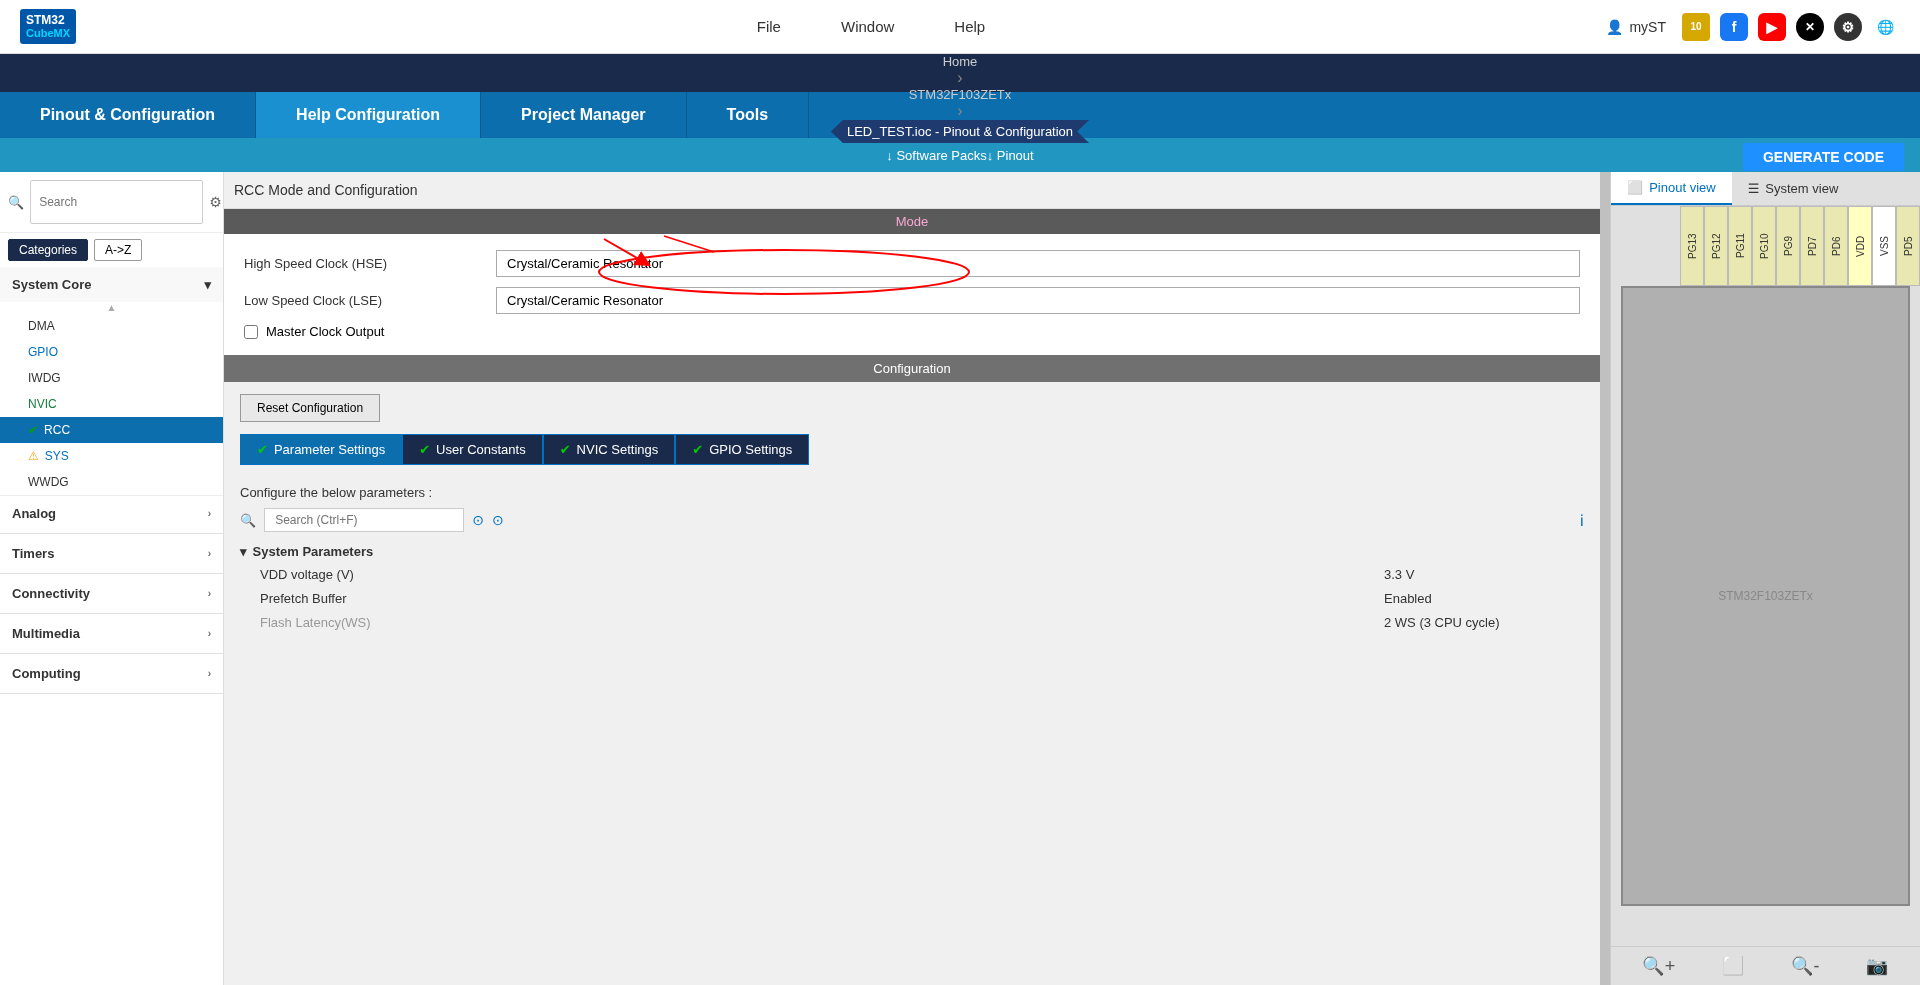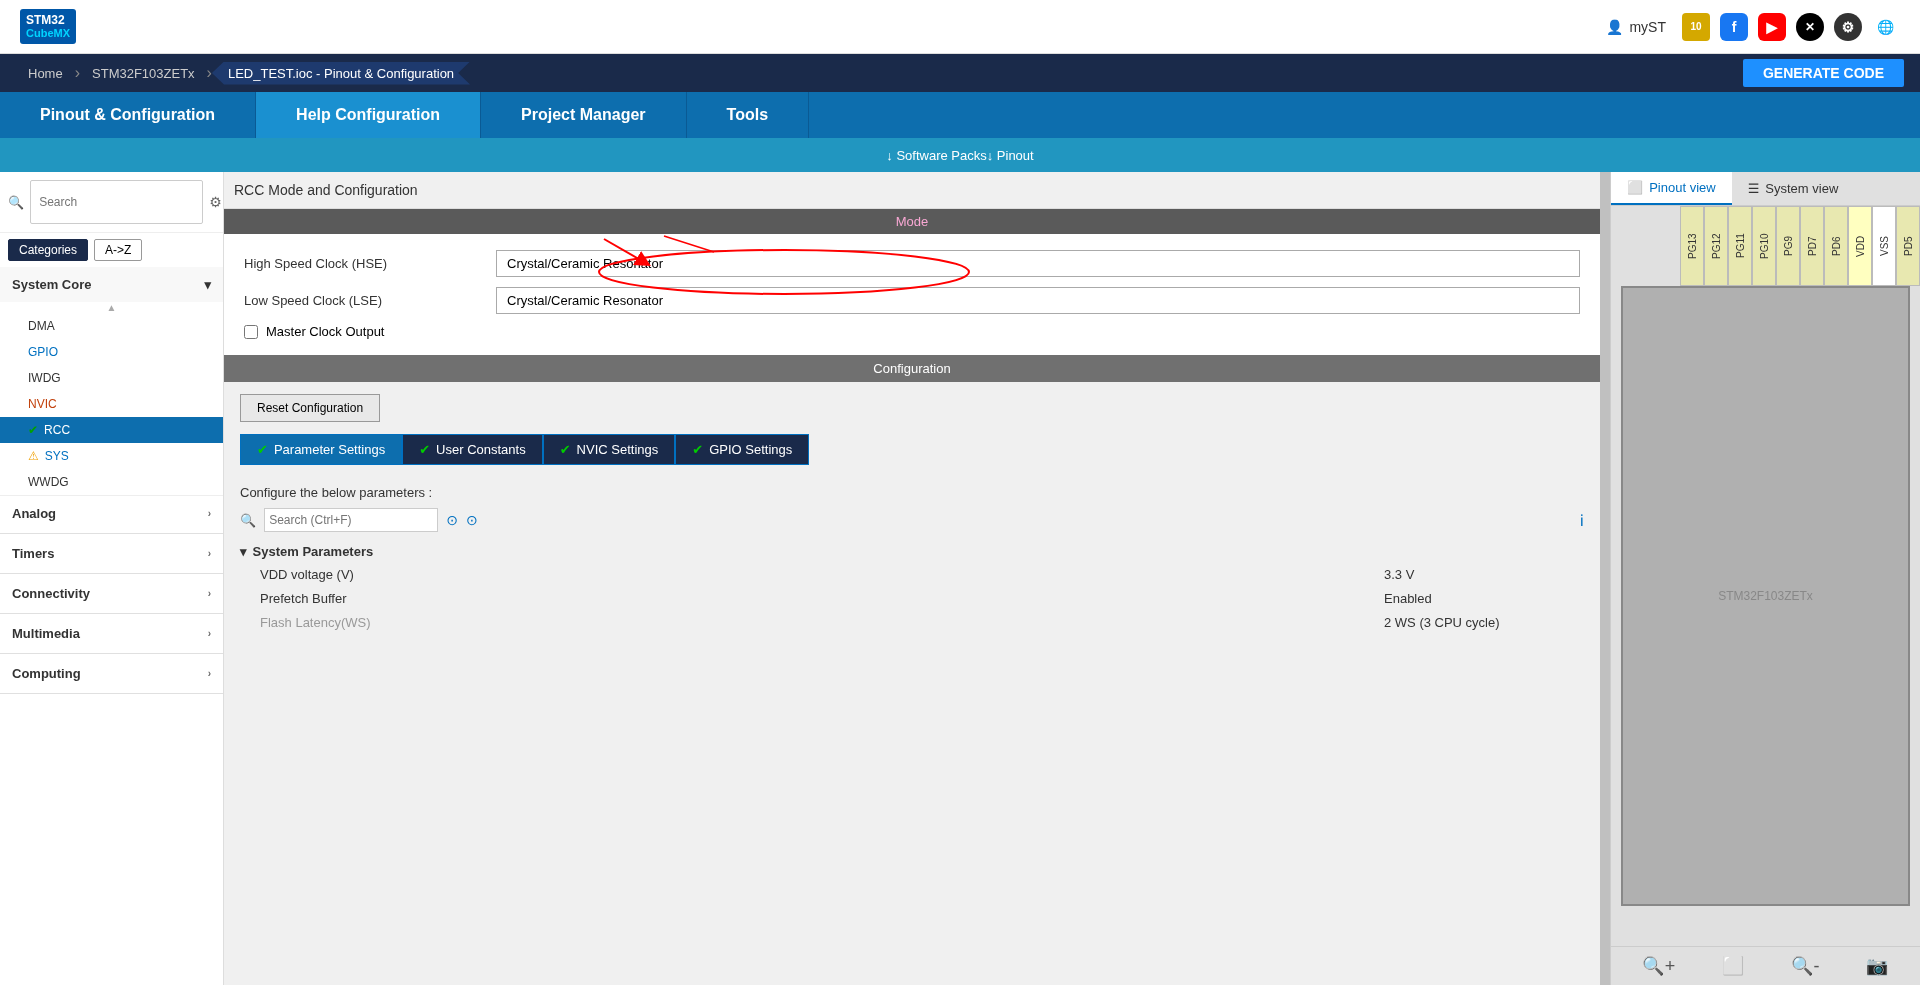--- a/index.html
+++ b/index.html
@@ -20,21 +20,21 @@
     .social-icon { width: 28px; height: 28px; border-radius: 50%; display: flex; align-items: center; justify-content: center; font-size: 14px; font-weight: bold; cursor: pointer; }
     .si-blue { background: #1877f2; color: #fff; border-radius: 6px; }
     .si-red { background: #ff0000; color: #fff; border-radius: 6px; }
     .si-x { background: #000; color: #fff; border-radius: 50%; font-size: 12px; }
     .si-gh { background: #333; color: #fff; border-radius: 50%; }
     .si-globe { background: radial-gradient(circle, #6cb; #3a9); border-radius: 50%; }
 
     
     .breadcrumb {
       display: flex; align-items: center; background: #1a2a4a; height: 38px;
-      padding: 0 16px; gap: 0;
+      padding: 0 16px; gap: 0; flex-direction: column;
     }
     .bc-item { color: #ccc; font-size: 13px; padding: 0 12px; display: flex; align-items: center; }
     .bc-item.active { color: #fff; }
     .bc-sep { color: #888; font-size: 16px; }
     .gen-code-btn {
       margin-left: auto; background: #1e90ff; color: #fff; font-weight: bold;
       font-size: 14px; padding: 6px 20px; border: none; cursor: pointer; border-radius: 2px;
     }
 
     
@@ -82,21 +82,21 @@
     .config-title-bar { background: #707070; color: #fff; text-align: center; padding: 6px; font-size: 13px; }
     .config-content { padding: 12px 16px; }
     .reset-btn { border: 1px solid #999; background: #e8e8e8; padding: 6px 16px; font-size: 12px; cursor: pointer; }
     .config-tabs { display: flex; margin: 12px 0; gap: 0; }
     .config-tab { display: flex; align-items: center; gap: 6px; padding: 7px 16px; font-size: 13px; cursor: pointer; border: 1px solid #0070c0; background: #1a2a4a; color: #fff; }
     .config-tab.active { background: #0d6eae; }
     .config-tab .tab-check { color: #00cc00; }
     .config-body { padding: 8px 0; }
     .config-info-label { font-size: 13px; color: #333; margin-bottom: 8px; }
     .config-search-row { display: flex; align-items: center; gap: 8px; margin-bottom: 8px; }
-    .config-search-input { border: 1px solid #ccc; padding: 4px 4px; font-size: 12px; width: 174px; }
+    .config-search-input { border: 1px solid #ccc; padding: 4px 10px; font-size: 12px; width: 200px; }
     .config-search-btn { font-size: 14px; color: #0070c0; cursor: pointer; background: none; border: none; }
     .params-section { margin-top: 8px; }
     .params-header { display: flex; align-items: center; gap: 6px; font-weight: bold; font-size: 13px; color: #333; padding: 4px 0; cursor: pointer; }
     .param-row { display: flex; align-items: center; padding: 4px 0 4px 20px; border-bottom: 1px solid #f0f0f0; }
     .param-name { flex: 1; font-size: 13px; color: #333; }
     .param-value { font-size: 13px; color: #333; min-width: 200px; }
 
     
     .right-panel { width: 310px; background: #e0e0e0; flex-shrink: 0; border-left: 1px solid #ccc; display: flex; flex-direction: column; }
     .right-panel-tabs { display: flex; background: #e0e0e0; border-bottom: 1px solid #ccc; }
@@ -123,20 +123,25 @@
   </style>
 </head>
 <body>
 
 <div class="top-menubar">
   <div class="logo-area">
     <div class="logo-box">
       <div style="color:#fff;font-size:12px;font-weight:bold;">STM32</div>
       <div style="color:#00d4ff;font-size:11px;">CubeMX</div>
     </div>
+  </div>
+  <div class="menu-items">
+    <span class="menu-item">File</span>
+    <span class="menu-item">Window</span>
+    <span class="menu-item">Help</span>
   </div>
   <div class="menu-right">
     <div class="myst-btn">
       <span>👤</span>
       <span>myST</span>
     </div>
     <div class="social-icons">
       <div class="social-icon" style="background:#d4a800;color:#fff;border-radius:4px;font-size:10px;font-weight:bold;">10</div>
       <div class="social-icon si-blue">f</div>
       <div class="social-icon si-red">▶</div>
@@ -197,21 +202,21 @@
       <div style="text-align:center;font-size:10px;color:#aaa;">▲</div>
       <div class="sidebar-item normal">
         <span>DMA</span>
       </div>
       <div class="sidebar-item" style="color:#0070c0;">
         <span>GPIO</span>
       </div>
       <div class="sidebar-item normal">
         <span>IWDG</span>
       </div>
-      <div class="sidebar-item" style="color:#c2410c;">
+      <div class="sidebar-item" style="color:#15803d;">
         <span>NVIC</span>
       </div>
       <div class="sidebar-item active">
         <span class="check-icon">✔</span>
         <span>RCC</span>
       </div>
       <div class="sidebar-item warning">
         <span class="warn-icon">⚠</span>
         <span>SYS</span>
       </div>

